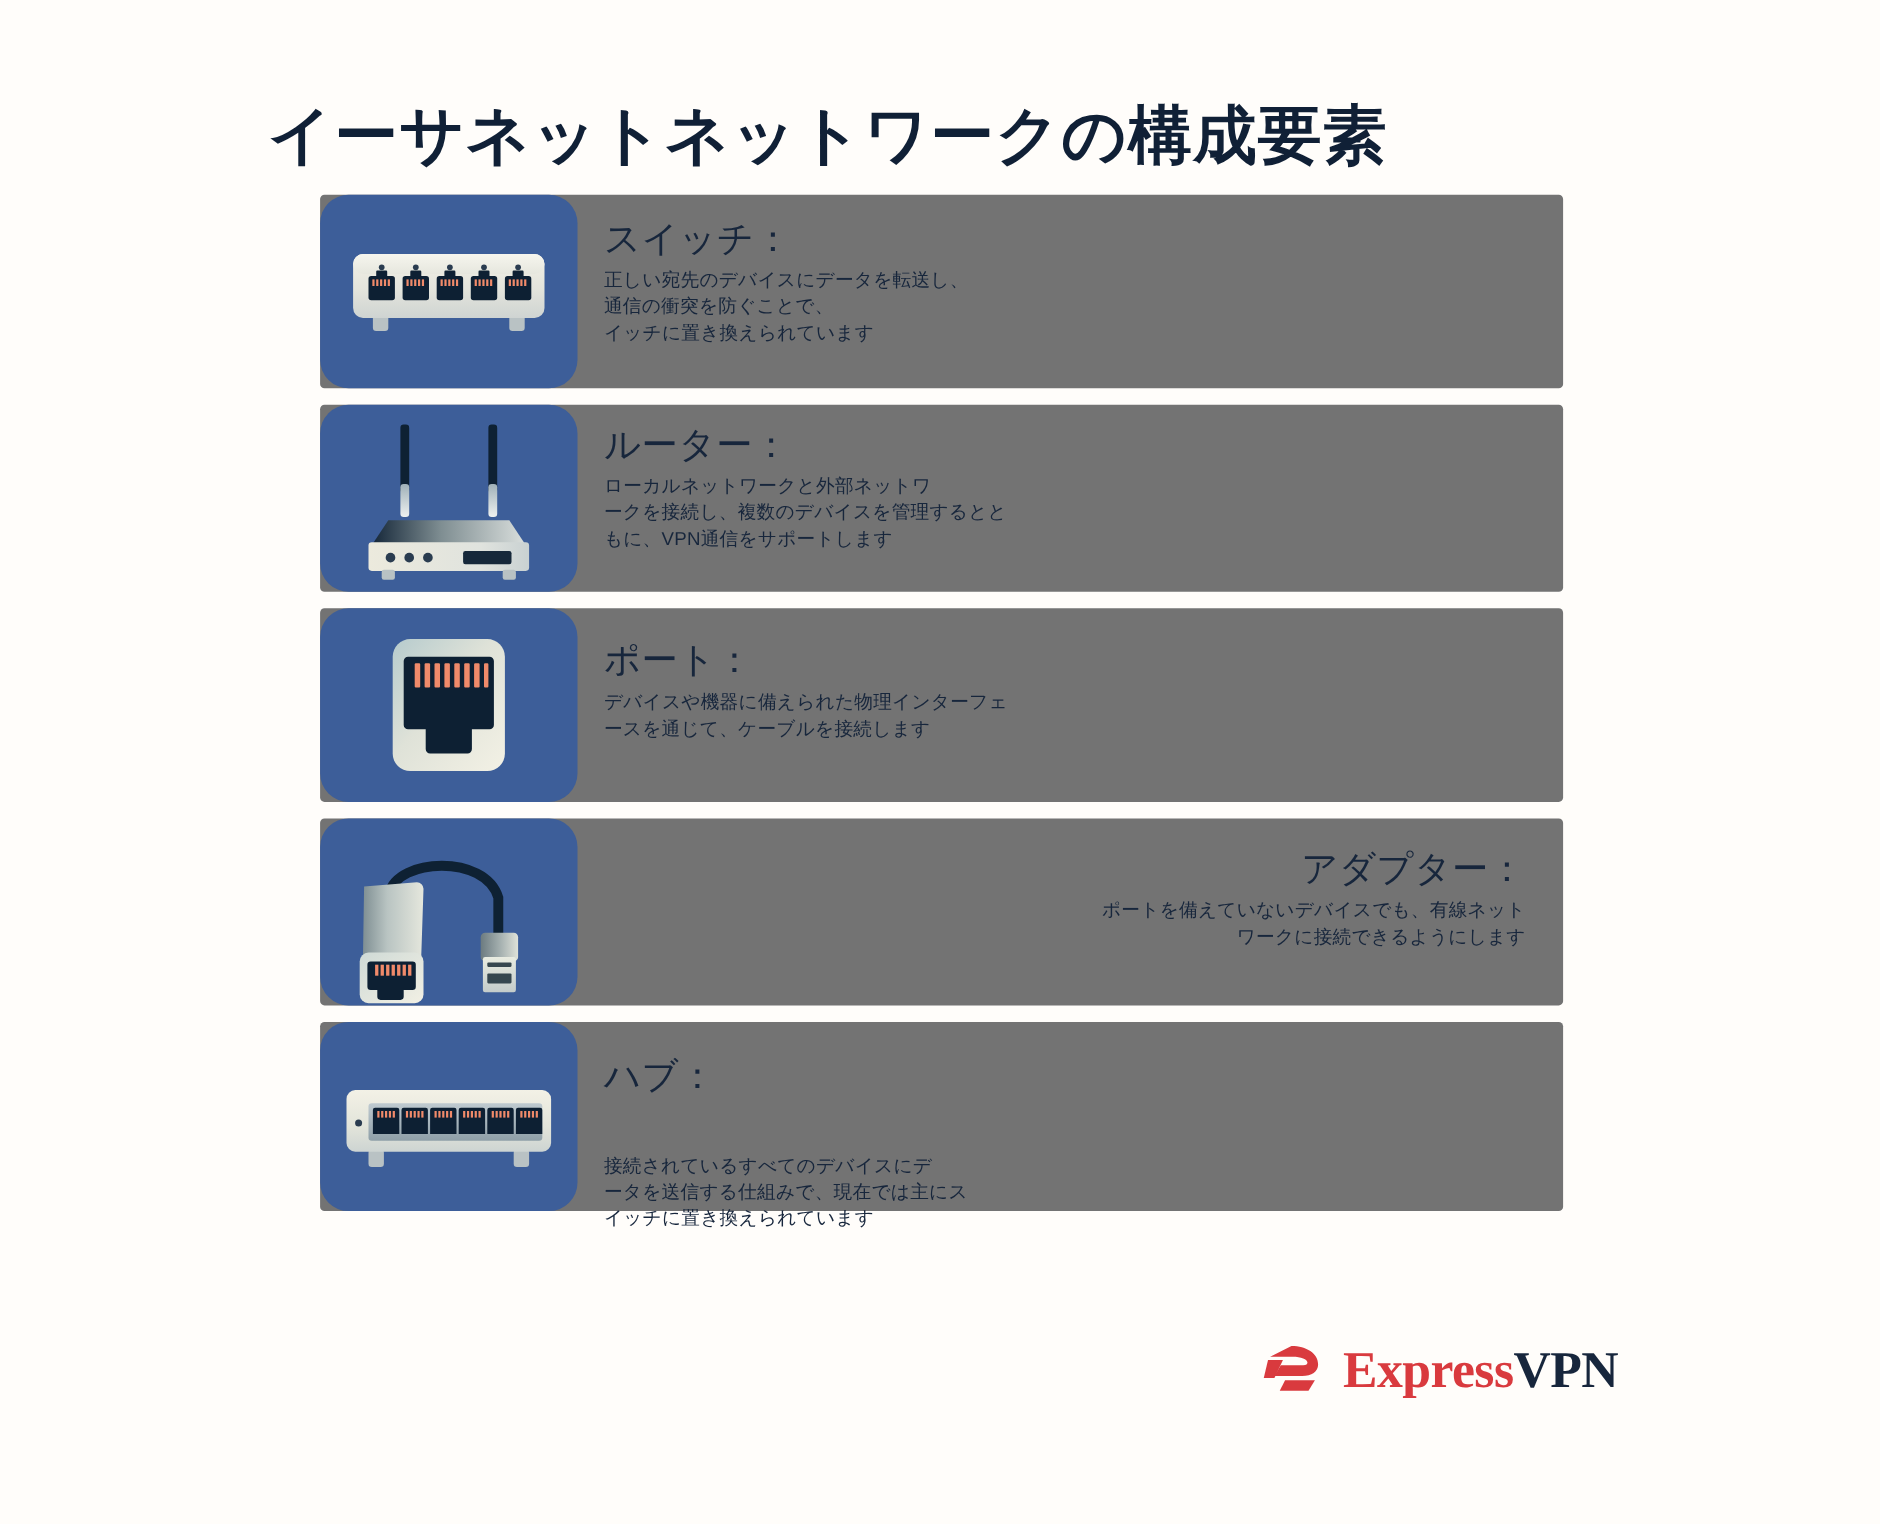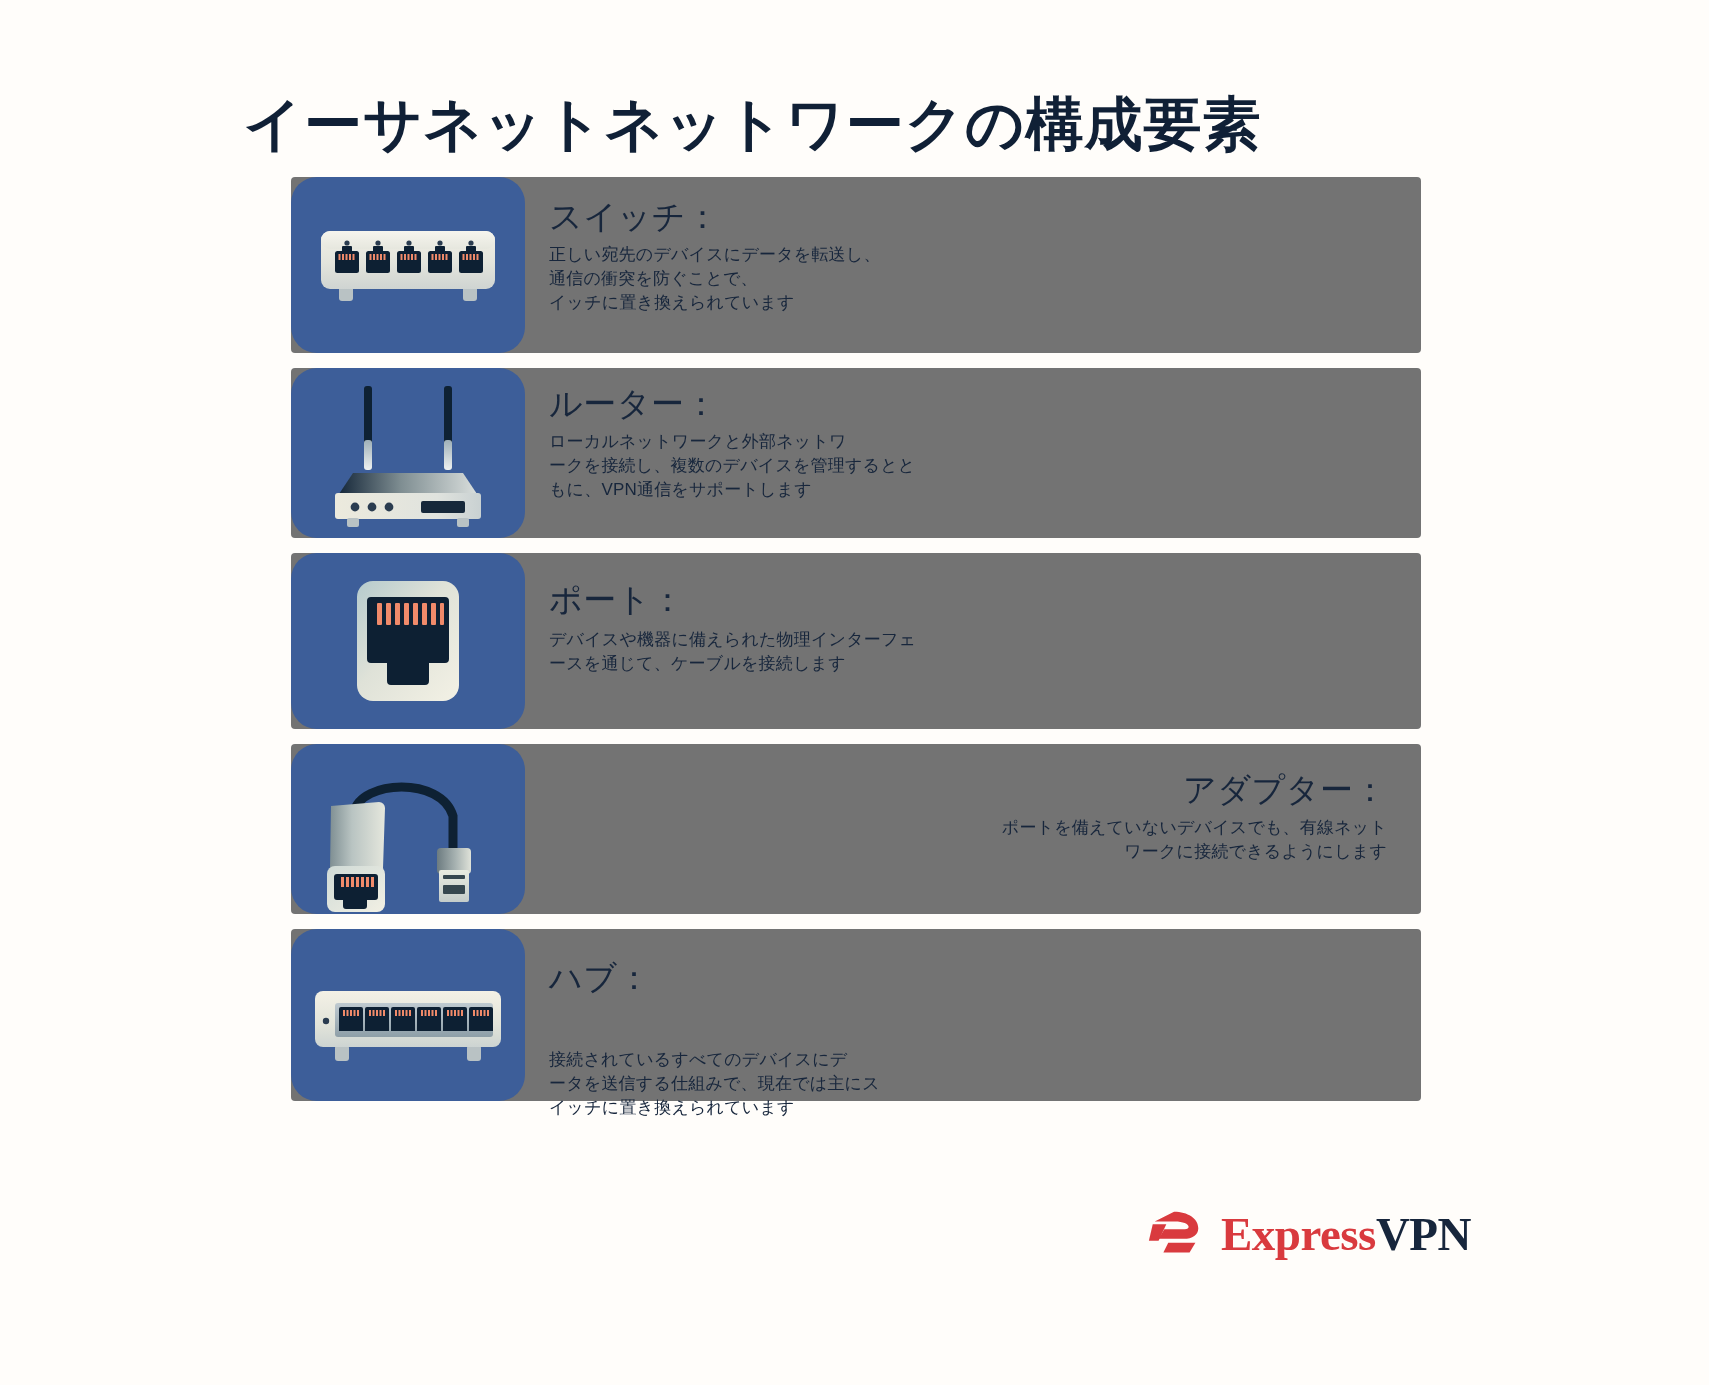--- a/index.html
+++ b/index.html
@@ -103,21 +103,21 @@
 
   .card.c3 .card-body { padding-top: 26px; font-family: Liberation Mono, monospace; }
   .card.c4 .card-body { padding-top: 22px; }
   .card.c5 .card-body { padding-top: 25px; gap: 44px; }
   .card.c2 .card-body { padding-top: 12px; }
 
   
   .logo {
     position: absolute;
     right: 238px;
-    bottom: 120px;
+    bottom: 108px;
     display: flex;
     align-items: center;
     gap: 14px;
   }
   .logo-mark { width: 62px; height: 62px; display: block; }
   .logo-text {
     font-family: "Liberation Serif", "DejaVu Serif", serif;
     font-size: 47px;
     font-weight: 700;
     letter-spacing: -0.5px;

